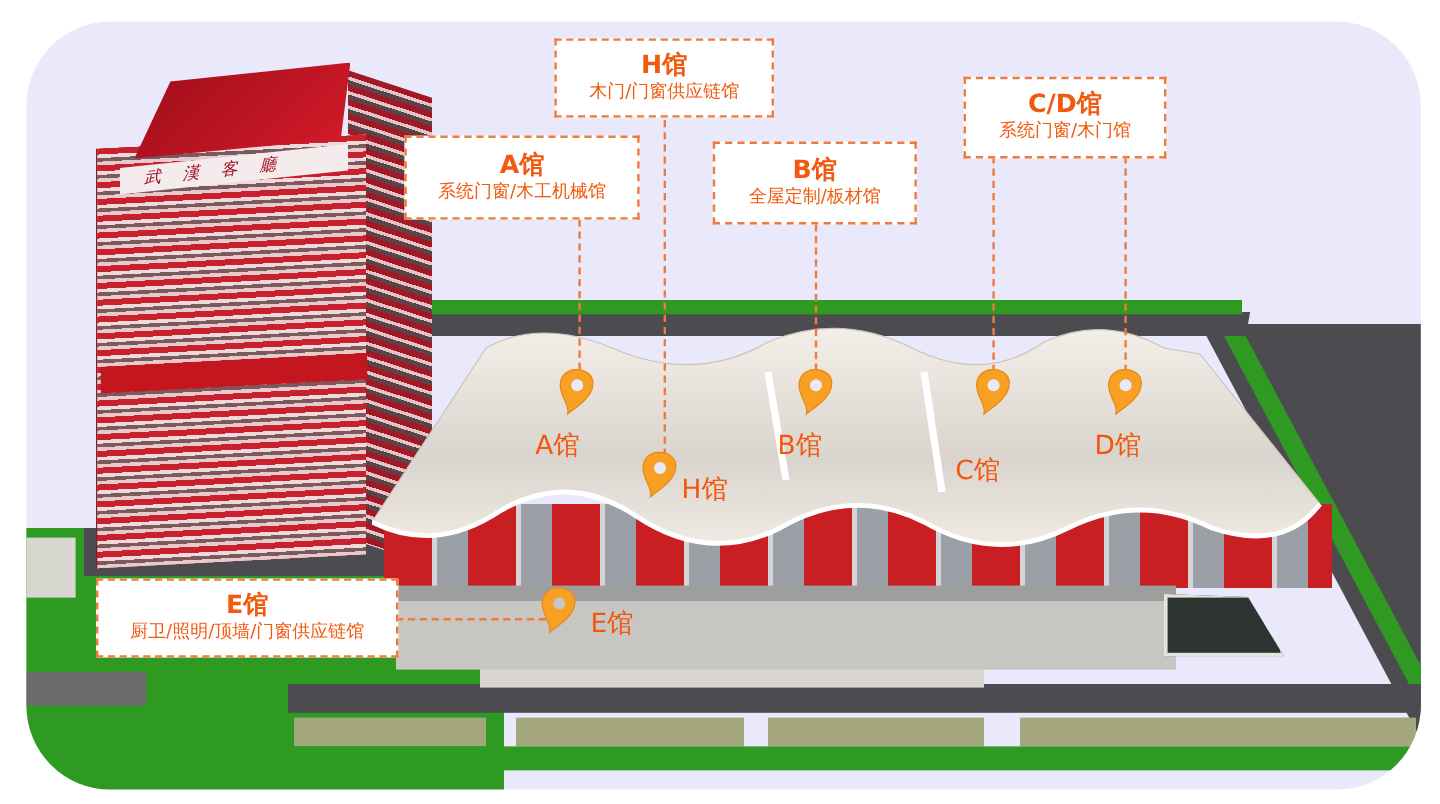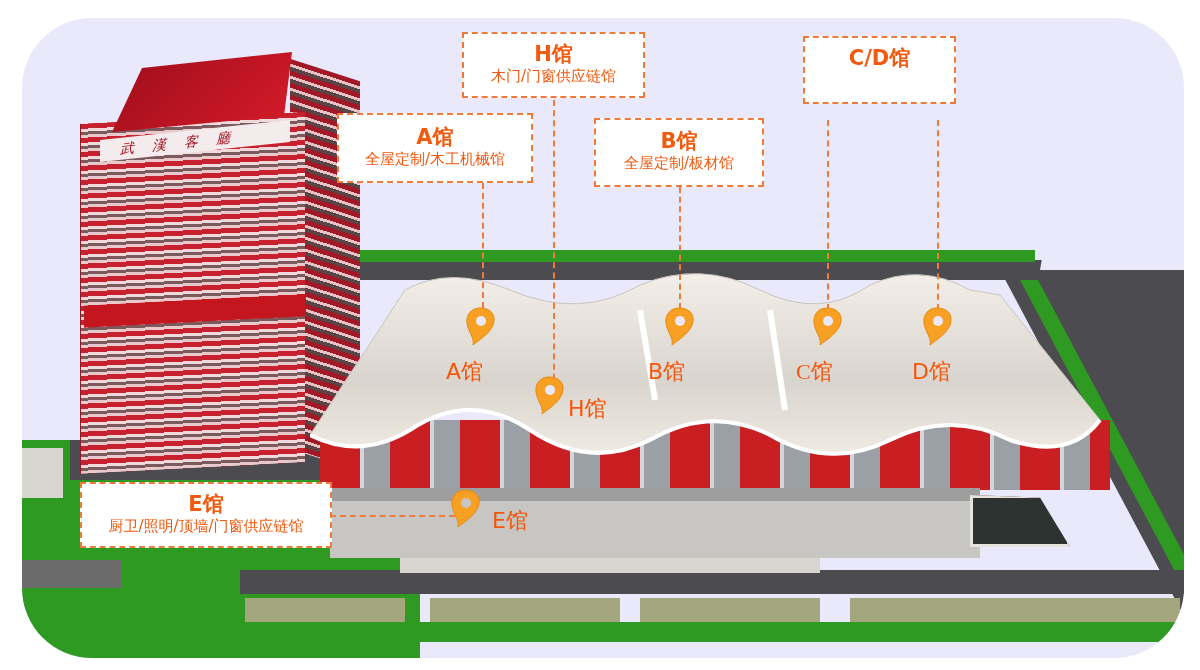--- a/index.html
+++ b/index.html
@@ -137,28 +137,29 @@
     <div class="leader" style="left:827px; top:120px; height:190px;"></div>
     <div class="leader" style="left:937px; top:120px; height:190px;"></div>
     <div class="leader-h" style="left:330px; top:515px; width:125px;"></div>
 
     <div class="callout" style="left:462px; top:32px; width:183px; height:66px; padding-top:8px;">
       <span class="title">H馆</span>
       <span class="sub">木门/门窗供应链馆</span>
     </div>
     <div class="callout" style="left:337px; top:113px; width:196px; height:70px; padding-top:10px;">
       <span class="title">A馆</span>
-      <span class="sub">全屋定制/木工机械馆</span>
+      <span class="sub">系统门窗/木工机械馆</span>
     </div>
     <div class="callout" style="left:594px; top:118px; width:170px; height:69px; padding-top:9px;">
       <span class="title">B馆</span>
       <span class="sub">全屋定制/板材馆</span>
     </div>
-    <div class="callout" style="left:803px; top:36px; width:153px; height:68px; padding-top:8px;">
+    <div class="callout" style="left:803px; top:64px; width:169px; height:68px; padding-top:8px;">
       <span class="title">C/D馆</span>
+      <span class="sub">系统门窗/木门馆</span>
     </div>
     <div class="callout" style="left:80px; top:482px; width:252px; height:66px; padding-top:8px;">
       <span class="title">E馆</span>
       <span class="sub">厨卫/照明/顶墙/门窗供应链馆</span>
     </div>
 
     <svg class="pin" style="left:463px; top:306px;" viewBox="0 0 34 40">
       <path d="M17 2 C8 2 3 9 4 17 C5 26 12 32 10 39 C16 34 30 26 31 15 C32 7 26 2 17 2 Z" fill="#f7a024" stroke="#e58a10" stroke-width="1"></path>
       <circle cx="18" cy="15" r="5" fill="#e9e9fb"></circle>
     </svg>
@@ -173,21 +174,21 @@
     <svg class="pin" style="left:662px; top:306px;" viewBox="0 0 34 40">
       <path d="M17 2 C8 2 3 9 4 17 C5 26 12 32 10 39 C16 34 30 26 31 15 C32 7 26 2 17 2 Z" fill="#f7a024" stroke="#e58a10" stroke-width="1"></path>
       <circle cx="18" cy="15" r="5" fill="#e9e9fb"></circle>
     </svg>
     <span class="pin-label" style="left:648px; top:359px;">B馆</span>
 
     <svg class="pin" style="left:810px; top:306px;" viewBox="0 0 34 40">
       <path d="M17 2 C8 2 3 9 4 17 C5 26 12 32 10 39 C16 34 30 26 31 15 C32 7 26 2 17 2 Z" fill="#f7a024" stroke="#e58a10" stroke-width="1"></path>
       <circle cx="18" cy="15" r="5" fill="#e9e9fb"></circle>
     </svg>
-    <span class="pin-label" style="left:796px; top:359px;font-family:Liberation Serif, serif;">C馆</span>
+    <span class="pin-label" style="left:796px; top:380px;">C馆</span>
 
     <svg class="pin" style="left:920px; top:306px;" viewBox="0 0 34 40">
       <path d="M17 2 C8 2 3 9 4 17 C5 26 12 32 10 39 C16 34 30 26 31 15 C32 7 26 2 17 2 Z" fill="#f7a024" stroke="#e58a10" stroke-width="1"></path>
       <circle cx="18" cy="15" r="5" fill="#e9e9fb"></circle>
     </svg>
     <span class="pin-label" style="left:912px; top:359px;">D馆</span>
 
     <svg class="pin" style="left:448px; top:488px;" viewBox="0 0 34 40">
       <path d="M17 2 C8 2 3 9 4 17 C5 26 12 32 10 39 C16 34 30 26 31 15 C32 7 26 2 17 2 Z" fill="#f7a024" stroke="#e58a10" stroke-width="1"></path>
       <circle cx="18" cy="15" r="5" fill="#c7c6c3"></circle>

